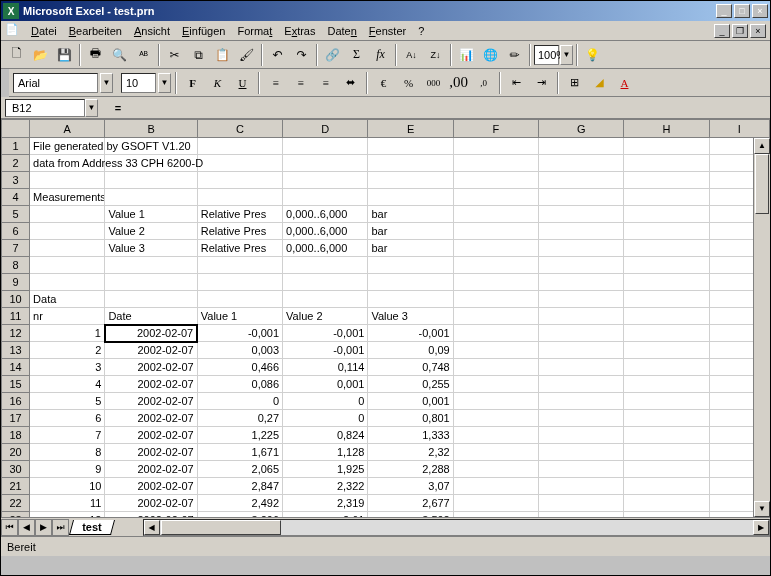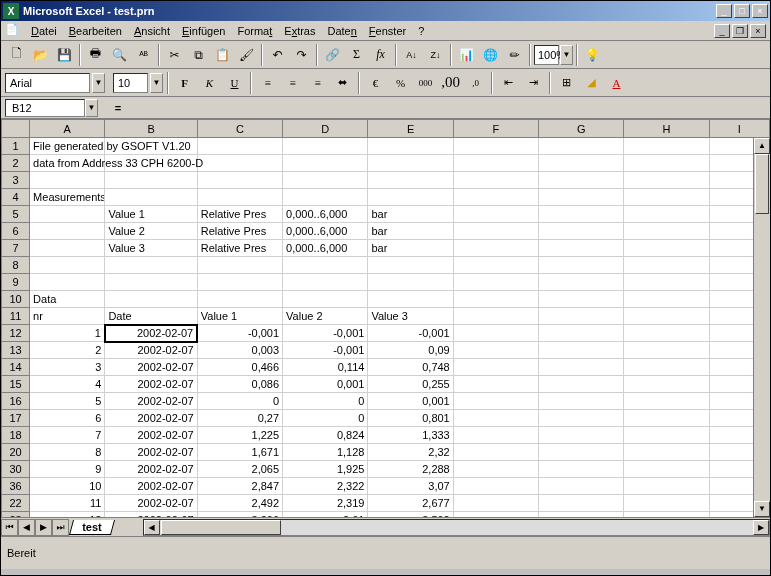--- a/index.html
+++ b/index.html
@@ -64,21 +64,21 @@
     display:flex;align-items:center;justify-content:center;
     font-size:12px;
   }
   .tsep { width:2px; height:22px; border-left:1px solid #808080;border-right:1px solid #fff;margin:0 2px; }
   .zoom-box {
     width:25px;height:20px;border:1px inset #808080;background:#fff;
     font-size:11px;padding:1px 3px;display:flex;align-items:center;
   }
   .zoom-dd{width:13px;height:20px;border:1px solid #fff;border-right-color:#808080;border-bottom-color:#808080;background:#d4d0c8;font-size:8px;text-align:center;line-height:18px;}
   .format-bar {
-    background:#d4d0c8;height:28px;display:flex;align-items:center;padding:2px 4px;gap:2px;border-bottom:1px solid #808080;
+    background:#d4d0c8;height:28px;display:flex;align-items:center;padding:2px 4px;gap:2px;border-bottom:1px solid #808080;margin-left:8px;
   }
   .font-box{width:85px;height:20px;border:1px inset #808080;background:#fff;padding:1px 4px;display:flex;align-items:center;}
   .size-box{width:35px;height:20px;border:1px inset #808080;background:#fff;padding:1px 4px;display:flex;align-items:center;}
   .fbtn{width:23px;height:22px;border:1px solid #d4d0c8;display:flex;align-items:center;justify-content:center;font-family:'Times New Roman';}
   .formula-bar{background:#d4d0c8;height:22px;display:flex;align-items:center;padding:1px 4px;border-bottom:1px solid #808080;}
   .name-box{width:80px;height:18px;border:1px inset #808080;background:#fff;padding:1px 6px;display:flex;align-items:center;}
   .nb-dd{width:13px;height:18px;background:#d4d0c8;border:1px solid #fff;border-right-color:#808080;border-bottom-color:#808080;font-size:8px;text-align:center;line-height:16px;}
   .fx-label{width:40px;text-align:center;font-weight:bold;}
   .formula-input{flex:1;height:18px;border:1px inset #808080;background:#fff;padding:1px 6px;display:flex;align-items:center;}
   .sheet-area{background:#fff;height:417px;display:flex;flex-direction:column;}
@@ -95,21 +95,21 @@
   .vscroll .thumb{position:absolute;top:16px;left:1px;right:1px;height:60px;background:#d4d0c8;border:1px solid #fff;border-right-color:#404040;border-bottom-color:#404040;}
   .vscroll .arr{position:absolute;left:0;right:0;height:16px;background:#d4d0c8;border:1px solid #fff;border-right-color:#404040;border-bottom-color:#404040;font-size:8px;text-align:center;line-height:14px;}
   .sheet-tabs{height:19px;display:flex;align-items:center;background:#d4d0c8;border-top:1px solid #808080;}
   .tab-nav{display:flex;}
   .tab-nav-btn{width:17px;height:17px;border:1px solid #808080;background:#d4d0c8;font-size:9px;text-align:center;line-height:15px;}
   .sheet-tab{background:#fff;border:1px solid #000;border-top:none;padding:1px 10px;font-weight:bold;transform:skewX(-15deg);margin-left:2px;}
   .sheet-tab span{display:inline-block;transform:skewX(15deg);}
   .hscroll{flex:1;margin-left:30px;height:17px;background:#dcdcdc;position:relative;border:1px inset #808080;}
   .hscroll .arr{position:absolute;top:0;bottom:0;width:16px;background:#d4d0c8;border:1px solid #fff;border-right-color:#404040;border-bottom-color:#404040;font-size:8px;text-align:center;line-height:13px;}
   .hscroll .thumb{position:absolute;top:0;bottom:0;left:17px;width:120px;background:#d4d0c8;border:1px solid #fff;border-right-color:#404040;border-bottom-color:#404040;}
-  .statusbar{background:#d4d0c8;height:20px;border-top:1px solid #808080;padding:16px 6px;display:flex;align-items:center;}
+  .statusbar{background:#d4d0c8;height:20px;border-top:1px solid #808080;padding:3px 6px;display:flex;align-items:center;}
 </style>
 </head>
 <body>
 
 <div class="titlebar" data-name="title-bar">
   <div class="titlebar-icon" data-name="excel-icon">X</div>
   <div class="titlebar-text" data-name="window-title">Microsoft Excel - test.prn</div>
   <div class="win-btns">
     <div class="win-btn" data-name="minimize-button">_</div>
     <div class="win-btn" data-name="maximize-button">□</div>
@@ -469,21 +469,21 @@
             <td data-name="cell" class="r">2002-02-07</td>
             <td data-name="cell" class="r">2,065</td>
             <td data-name="cell" class="r">1,925</td>
             <td data-name="cell" class="r">2,288</td>
             <td data-name="cell"></td>
             <td data-name="cell"></td>
             <td data-name="cell"></td>
             <td data-name="cell"></td>
           </tr>
           <tr>
-            <th class="rowh" data-name="row-header">36</th>
+            <th class="rowh" data-name="row-header">21</th>
             <td data-name="cell" class="r">10</td>
             <td data-name="cell" class="r">2002-02-07</td>
             <td data-name="cell" class="r">2,847</td>
             <td data-name="cell" class="r">2,322</td>
             <td data-name="cell" class="r">3,07</td>
             <td data-name="cell"></td>
             <td data-name="cell"></td>
             <td data-name="cell"></td>
             <td data-name="cell"></td>
           </tr>

